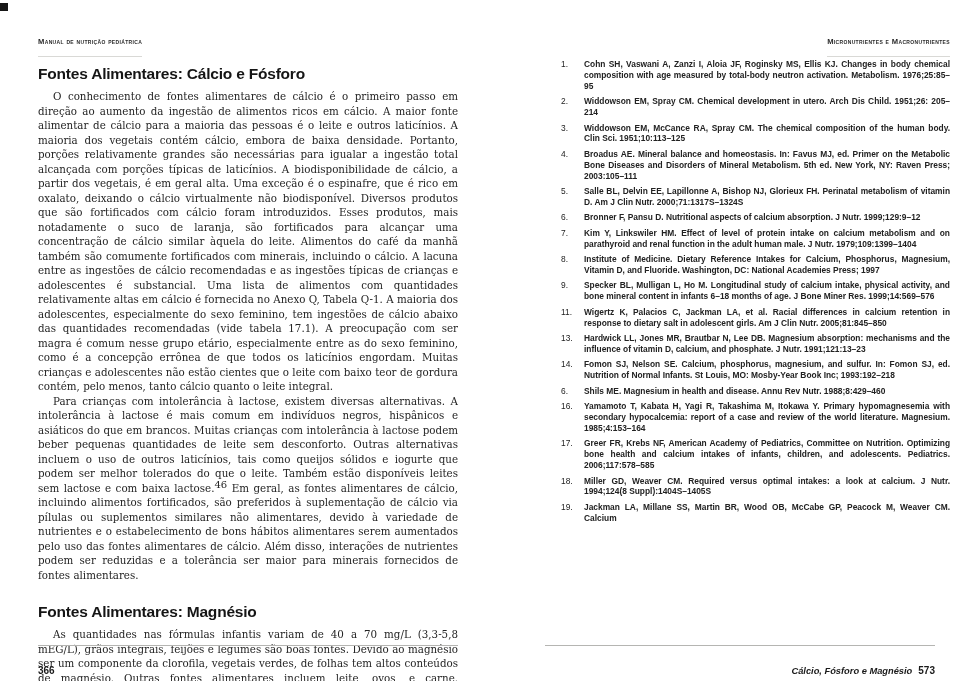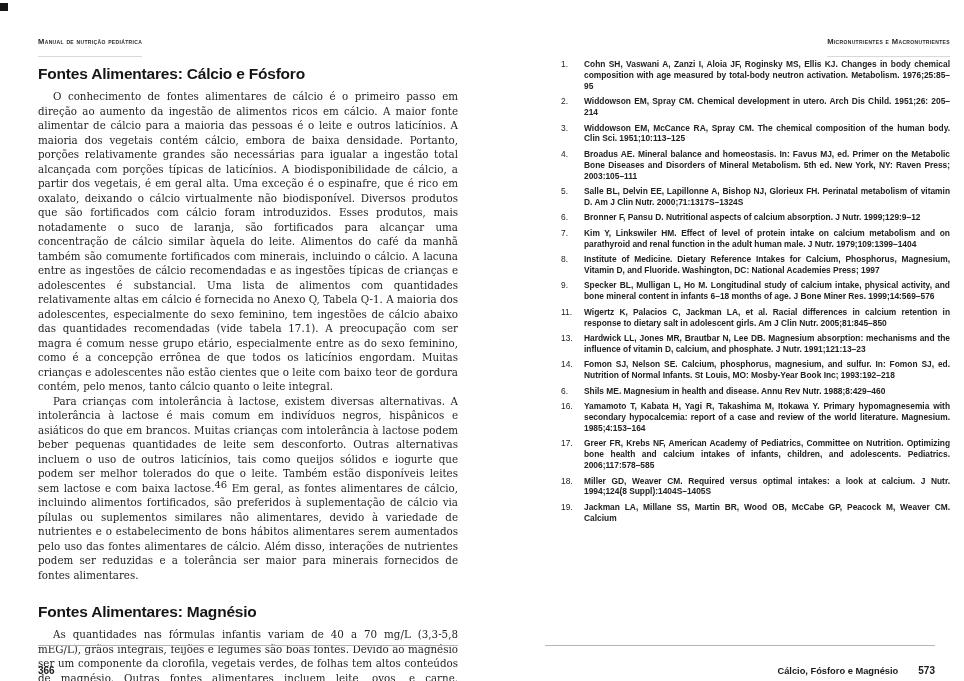--- a/index.html
+++ b/index.html
@@ -28,21 +28,21 @@
   .body-par.follow{margin-top:0;}
   .body-par sup{font-size:10px;line-height:0;vertical-align:super;}
   .refs{margin-top:13px;}
   .ref-row{display:flex;margin-bottom:4.5px;font-size:8.4px;line-height:10.9px;color:#222;}
   .ref-num{flex:0 0 17px;padding-left:1px;}
   .ref-text{flex:1;text-align:justify;padding-left:6px;font-weight:bold;}
   .footer{position:absolute;top:645px;border-top:1px solid #b5b5b2;padding-top:14px;}
   .footer.left{left:38px;width:420px;}
   .footer.right{left:545px;width:390px;text-align:right;}
   .page-num{font-weight:bold;font-size:10px;color:#1a1a1a;}
-  .chapter-title{font-weight:bold;font-size:9.3px;color:#1a1a1a;margin-right:20px;}
+  .chapter-title{font-weight:bold;font-style:italic;font-size:9.3px;color:#1a1a1a;margin-right:6px;}
 </style>
 </head>
 <body>
 
 <div class="reg-mark"></div>
 
 <div class="page page-left">
   <div class="running-head-row">
     <span class="running-head">Manual de nutrição pediátrica</span>
   </div>

